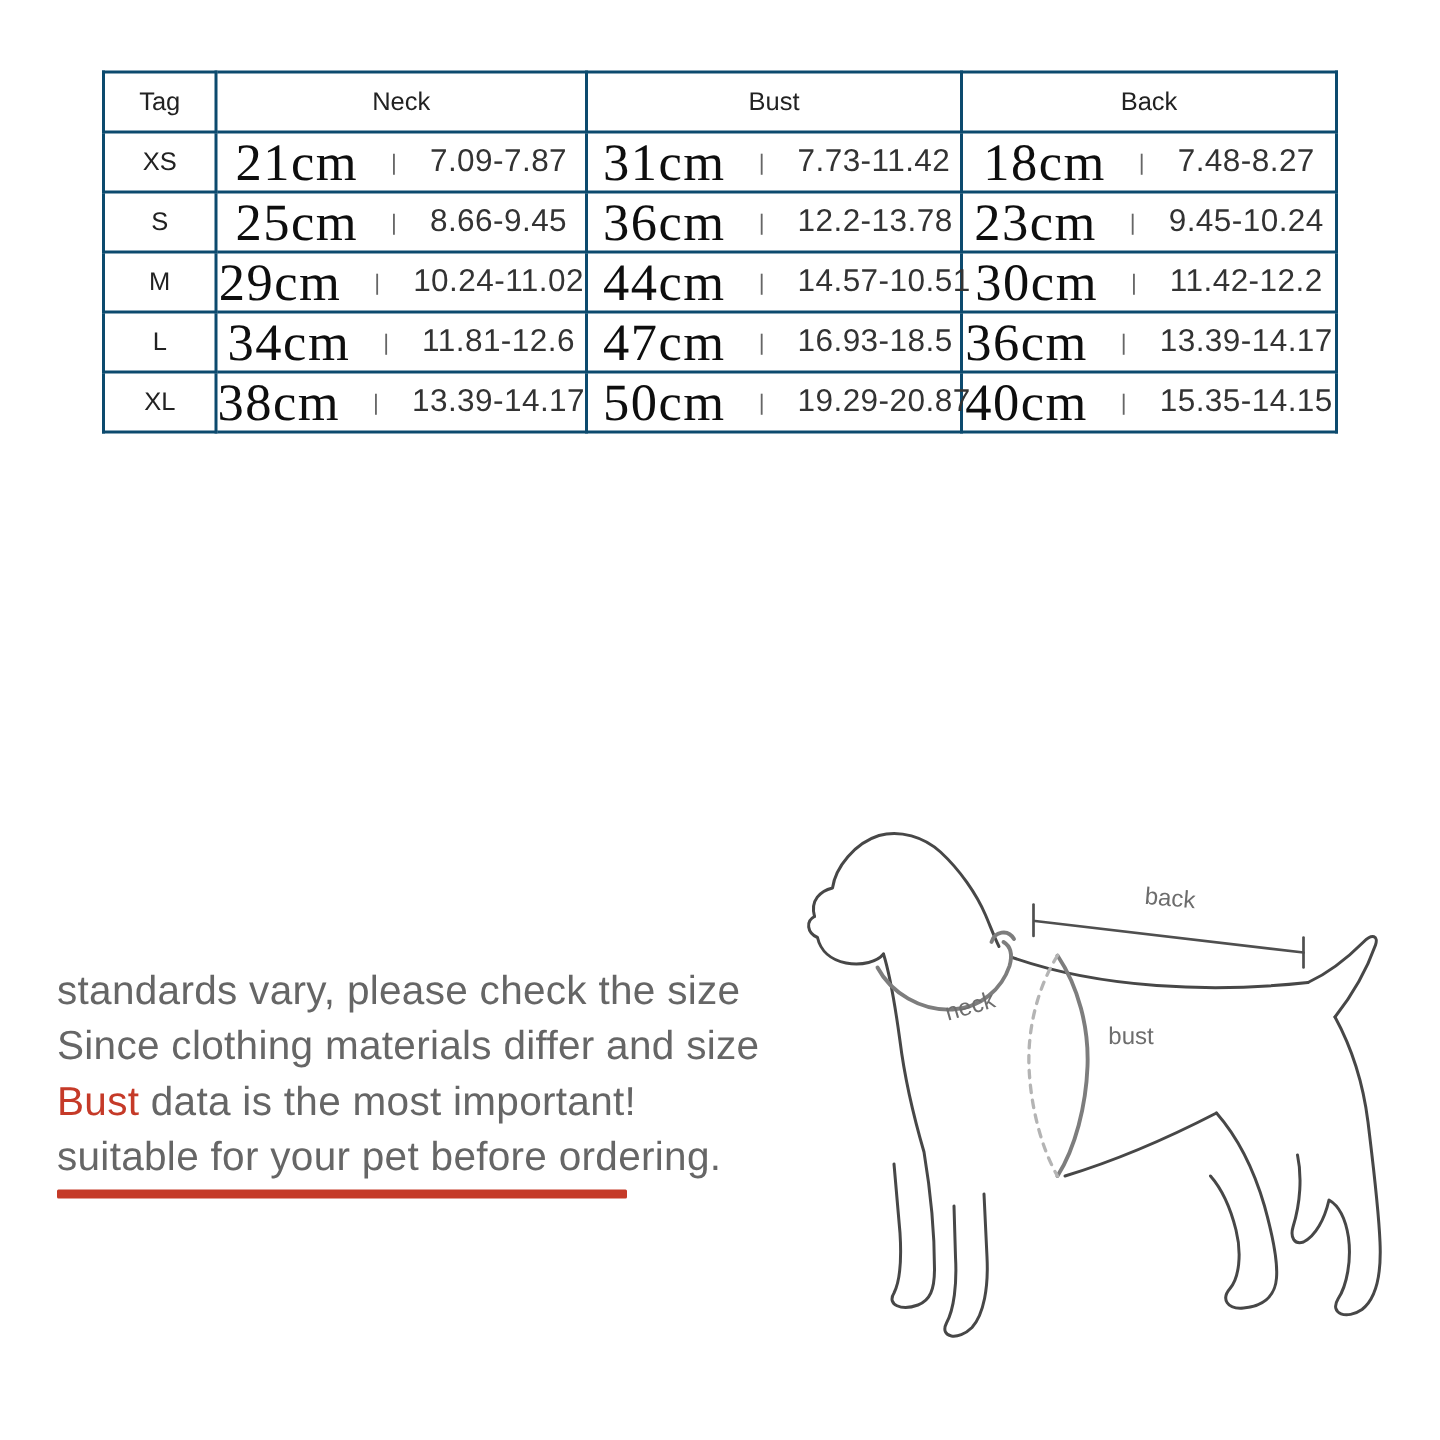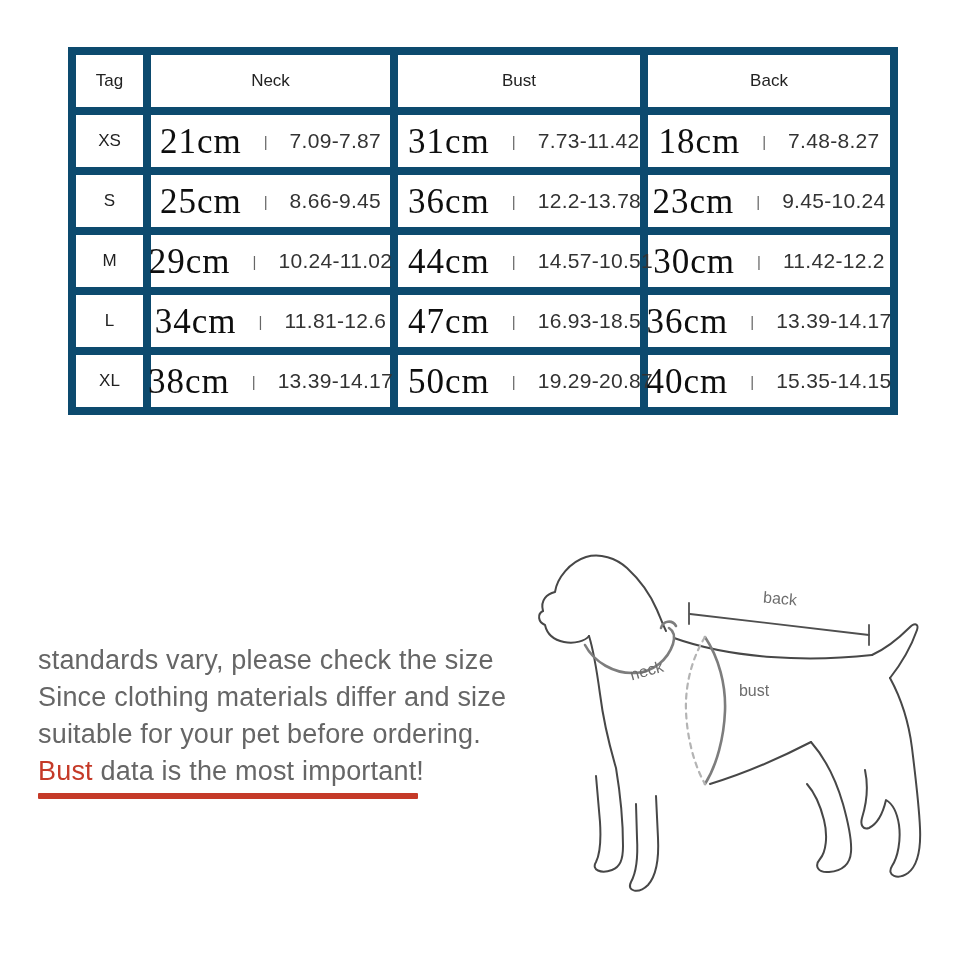--- a/index.html
+++ b/index.html
@@ -13,22 +13,22 @@
 
   
   .size-table {
     position: absolute;
     left: 68px; top: 47px;
     width: 822px;
     border-collapse: collapse;
     table-layout: fixed;
   }
   .size-table td {
-    border: 8px solid #0c4a6e;
-    height: 60px;
+    border: 2px solid #0c4a6e;
+    height: 40px;
     vertical-align: middle;
     text-align: center;
     font-size: 17px;
     color: #222;
     background: #fff;
   }
   .size-table col.c-tag  { width: 75px; }
   .size-table col.c-neck { width: 247px; }
   .size-table col.c-bust { width: 250px; }
   .size-table col.c-back { width: 250px; }
@@ -232,22 +232,22 @@
             <span class="inch-range">15.35-14.15</span>
           </div>
         </td>
     </tr>
   </tbody>
 </table>
 
 <div class="note">
   <div>standards vary, please check the size</div>
   <div>Since clothing materials differ and size</div>
+  <div><span class="hl">Bust</span><span> data is the most important!</span></div>
   <div>suitable for your pet before ordering.</div>
-  <div><span class="hl">Bust</span><span> data is the most important!</span></div>
 </div>
 <div class="note-underline"></div>
 
 <div class="dog-wrap">
   <svg viewBox="0 0 432 422" xmlns="http://www.w3.org/2000/svg">
 
     <path class="outline" d="M15,73 C12,62 19,56 27,54 C29,40 42,24 58,19 C72,15 88,20 99,30 C112,42 123,58 129,72 C132,79 135,87 138,93"></path>
 
     <path class="outline" d="M15,73 C9,76 10,84 17,87 C19,96 26,102 36,104 C47,106 57,103 61,98"></path>
 

